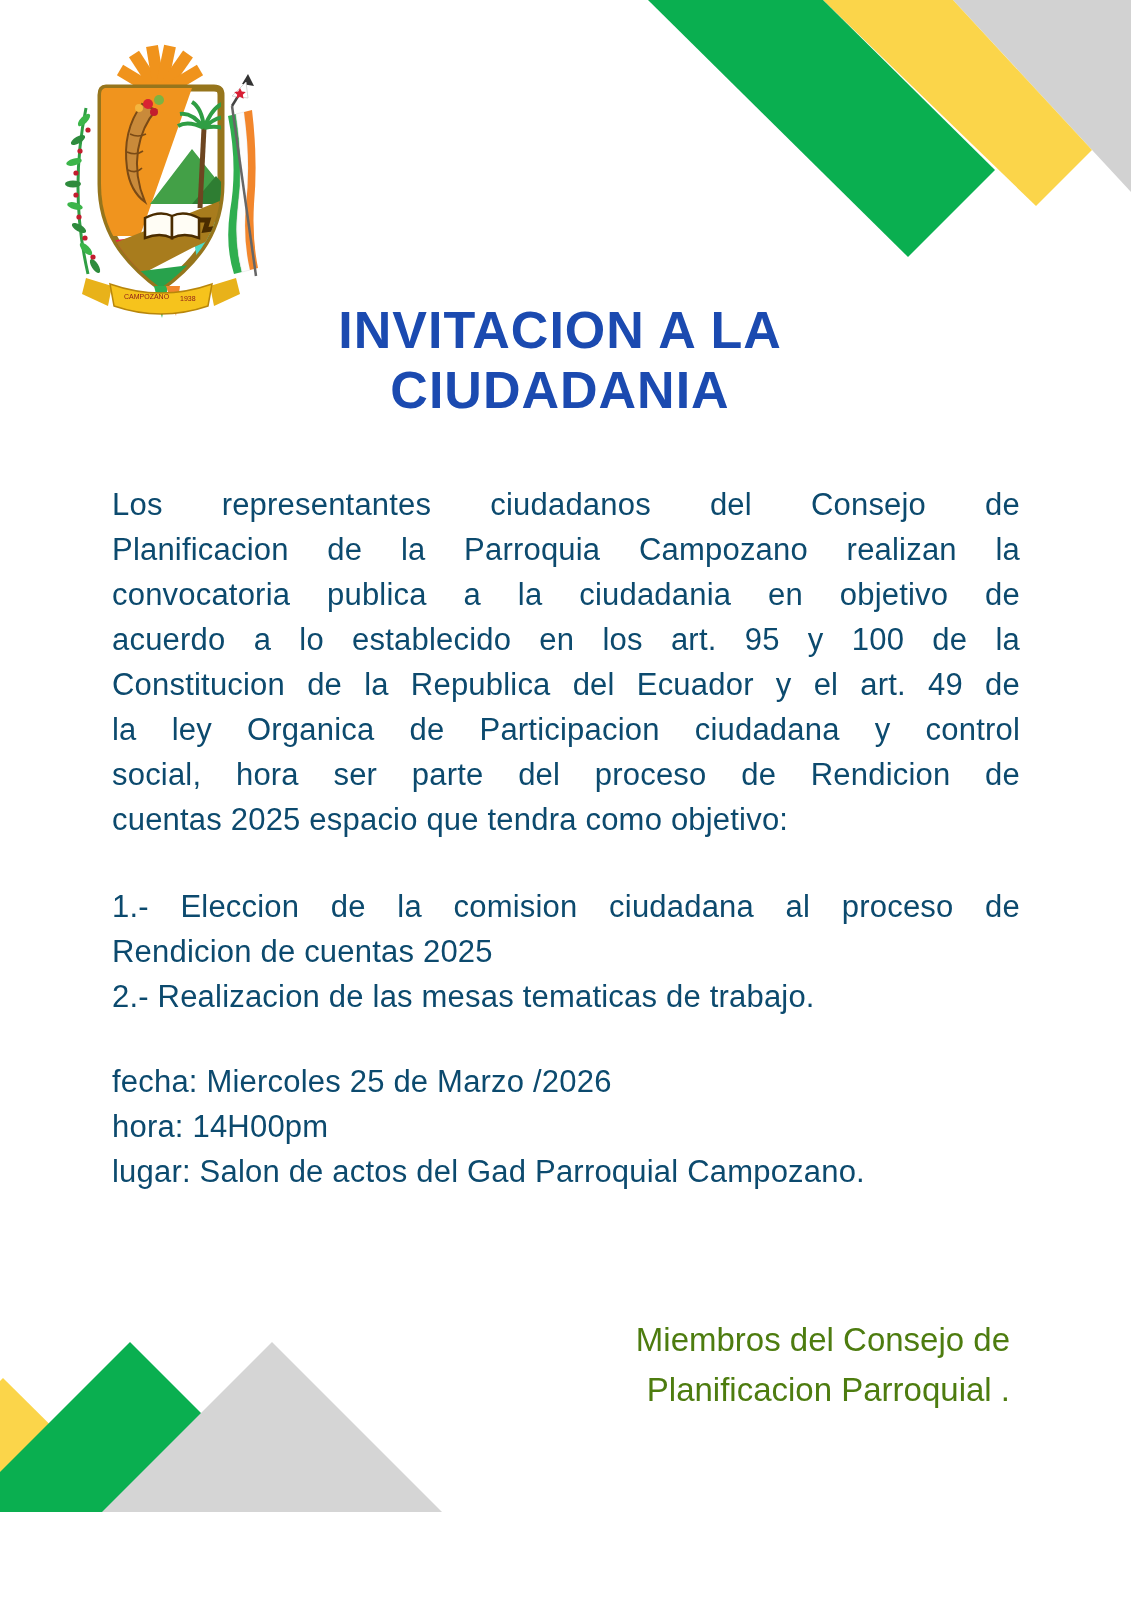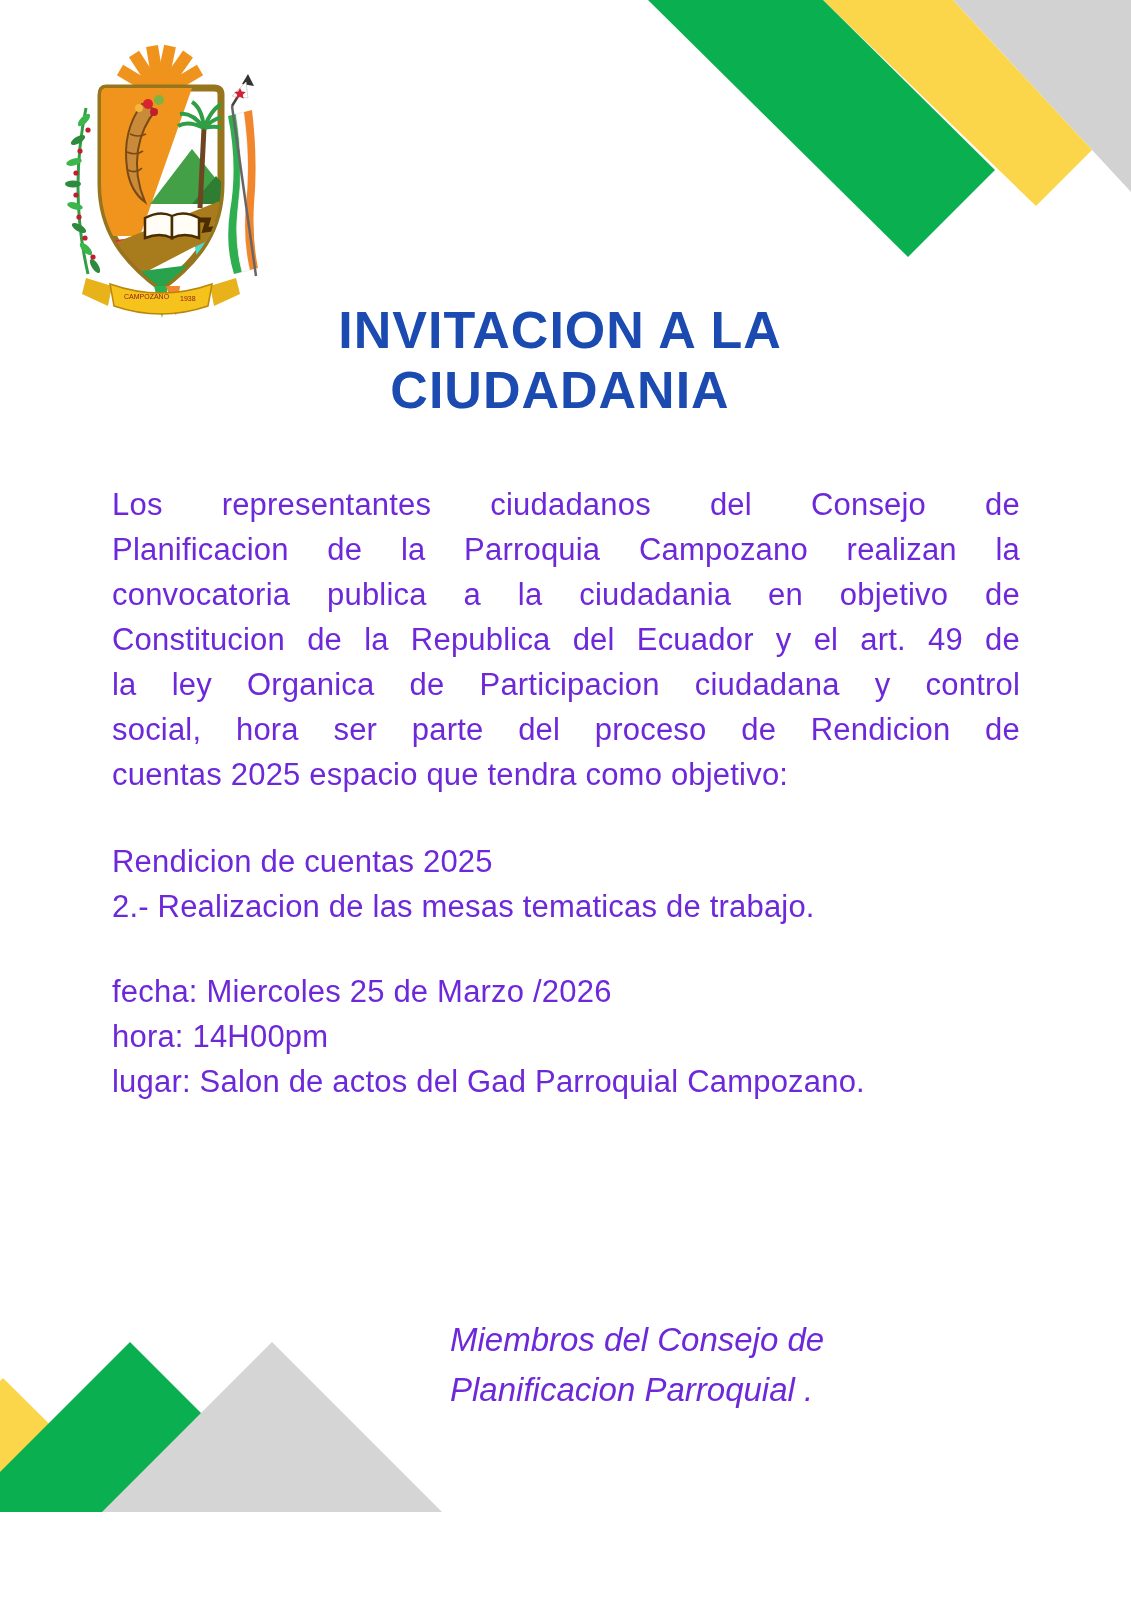--- a/index.html
+++ b/index.html
@@ -21,45 +21,44 @@
     position:absolute;left:0;top:300px;width:1120px;z-index:2;
     text-align:center;
     color:#1b4ab0;
     font-weight:bold;
     font-size:52px;
     line-height:60px;
     letter-spacing:1px;
   }
   #content{
     position:absolute;left:112px;top:482px;width:908px;z-index:2;
-    color:#6d28d9;
+    color:#0c4a6e;
     font-size:31px;
     line-height:45px;
     letter-spacing:0.2px;
   }
   .jline{
     text-align:justify;
     -moz-text-align-last:justify;
     text-align-last:justify;
     white-space:nowrap;
   }
   .jline.no-j{
     text-align:right;
     -moz-text-align-last:left;
     text-align-last:left;
   }
   #objectives{margin-top:42px;}
   #event-details{margin-top:40px;}
   #signature{
     position:absolute;left:450px;top:1315px;width:560px;z-index:2;
-    text-align:left;
-    color:#6d28d9;
+    text-align:right;
+    color:#4d7c0f;
     font-size:33px;
     line-height:50px;
-    font-style:italic;
   }
 </style>
 </head>
 <body>
 
 <div id="page">
 
   <svg id="decor-layer" width="1131" height="1600" viewBox="0 0 1131 1600" aria-hidden="true">
     <g>
       <polygon points="953,0 1131,0 1131,192" fill="#d2d2d2"></polygon>
@@ -165,27 +164,29 @@
   <div id="title-block">
     <div>INVITACION A LA</div>
     <div>CIUDADANIA</div>
   </div>
 
   <div id="content">
     <div id="intro-paragraph">
       <div class="jline">Los representantes ciudadanos del Consejo de</div>
       <div class="jline">Planificacion de la Parroquia Campozano  realizan la</div>
       <div class="jline">convocatoria publica a la ciudadania en objetivo de</div>
+      <div class="jline">acuerdo a lo establecido en los art. 95 y 100 de la</div>
       <div class="jline">Constitucion de la Republica del Ecuador y el art. 49 de</div>
       <div class="jline">la ley Organica de Participacion ciudadana y control</div>
       <div class="jline">social, hora ser parte del proceso de Rendicion de</div>
       <div class="jline no-j">cuentas 2025 espacio que tendra como objetivo:</div>
     </div>
 
     <div id="objectives">
+      <div class="jline">1.- Eleccion de la comision ciudadana al proceso de</div>
       <div class="jline no-j">Rendicion de cuentas 2025</div>
       <div class="jline no-j">2.- Realizacion de las mesas tematicas de trabajo.</div>
     </div>
 
     <div id="event-details">
       <div>fecha: Miercoles 25 de Marzo /2026</div>
       <div>hora: 14H00pm</div>
       <div>lugar: Salon de actos del Gad Parroquial Campozano.</div>
     </div>
   </div>

